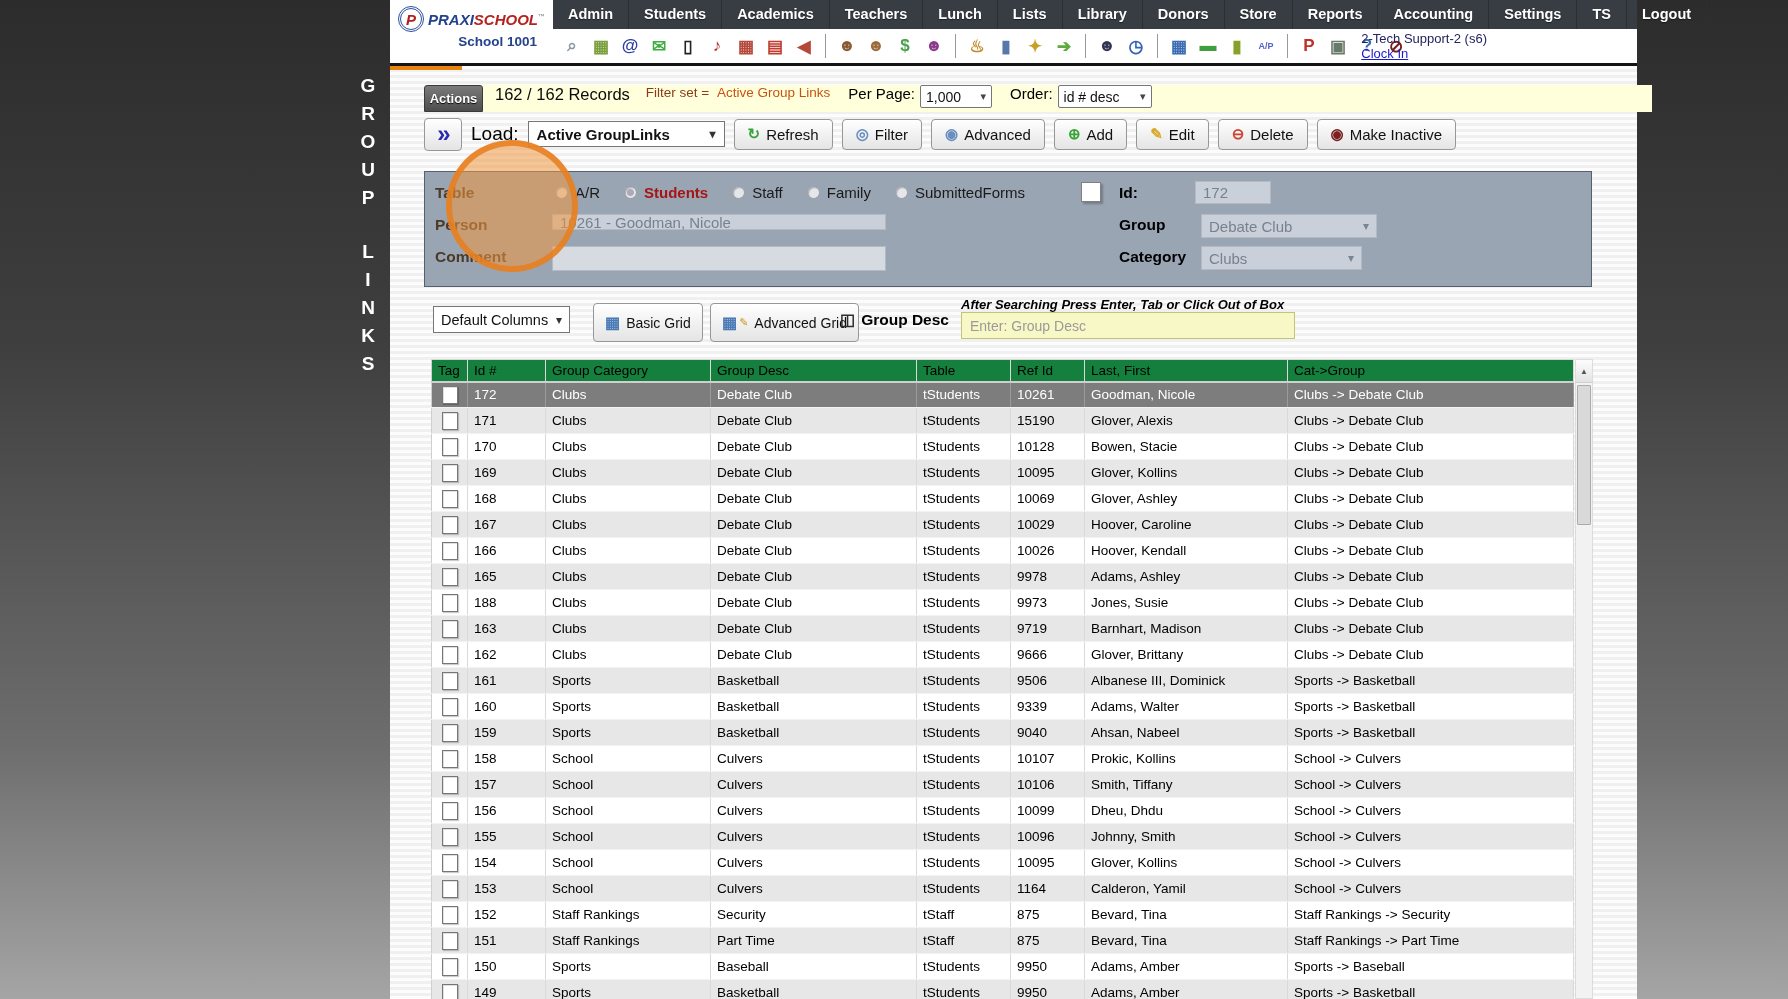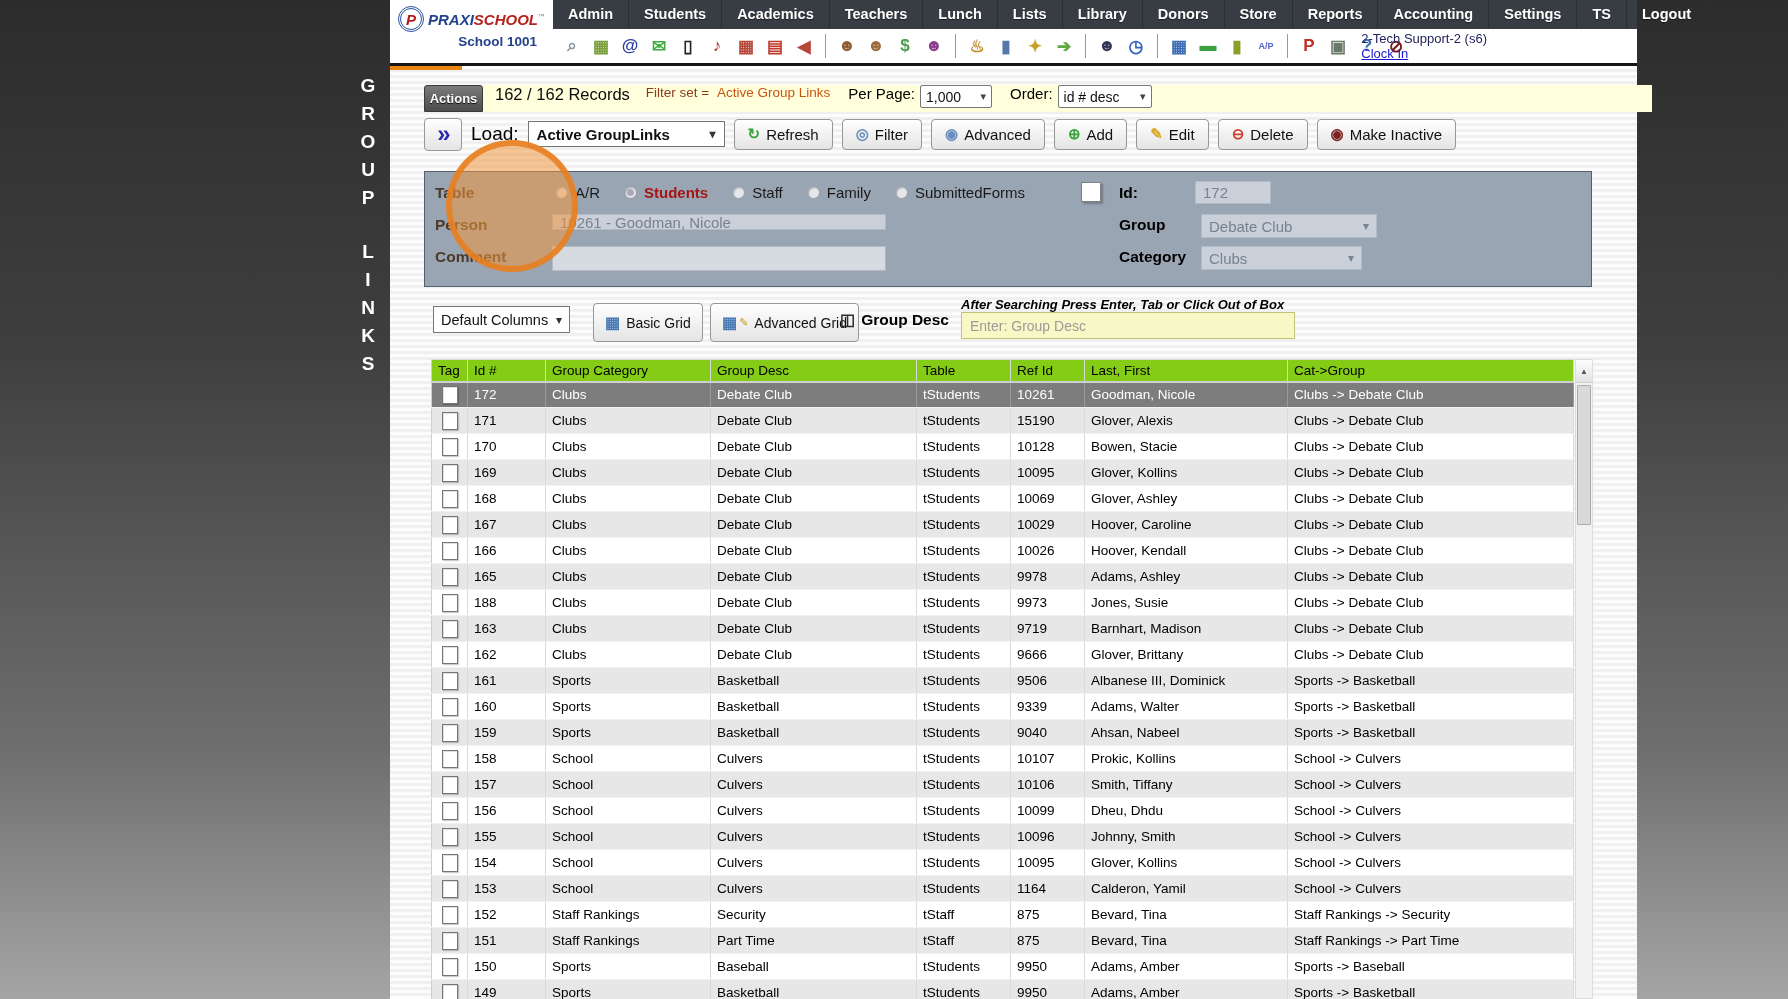--- a/index.html
+++ b/index.html
@@ -102,21 +102,21 @@
   .gicon2 { font-size:11px; color:#c89a20; margin-left:-4px; }
   .gd-label { position:absolute; left:450px; top:310px; display:flex; align-items:center; gap:6px;
     font-weight:bold; font-size:15.5px; color:#000; }
   .binoc { font-size:16px; color:#2f2f2f; }
 
   
   .grid { position:absolute; left:41px; top:359px; width:1163px; height:640px; }
   table.datagrid { border-collapse:collapse; table-layout:fixed; width:1142px; background:#fff;
     border-left:1px solid #cfcfcf; }
   table.datagrid th { height:22px; font-size:13.5px; font-weight:normal; text-align:left; padding:0 0 0 6px;
-    color:#000; background:#84cc16; border-right:1px solid #d8d8d8; border-bottom:2px solid #cfcfcf;
+    color:#000; background:#15803d; border-right:1px solid #d8d8d8; border-bottom:2px solid #cfcfcf;
     border-top:1px solid #d8d8d8; white-space:nowrap; overflow:hidden; }
   table.datagrid td { height:26px; font-size:13.5px; color:#000; padding:0 0 0 6px;
     border-right:1px solid #dadada; border-bottom:1px solid #f2f2f2; white-space:nowrap; overflow:hidden; }
   tr.alt td { background:#e7e7e7; }
   tr.sel-row td { background:#7d7d7d; color:#fff; border-right:1px solid #9a9a9a; }
   .tag-cell { text-align:center; padding:0 !important; }
   .row-checkbox { display:inline-block; width:16px; height:18px; background:#fff; border:1px solid #767676;
     box-shadow:inset 1px 1px 0 rgba(0,0,0,.12), 1px 1px 1px rgba(0,0,0,.2); vertical-align:middle; }
   .vscroll { position:absolute; left:1144px; top:0; width:18px; height:640px; background:#f2f2f2;
     border:1px solid #dcdcdc; }

